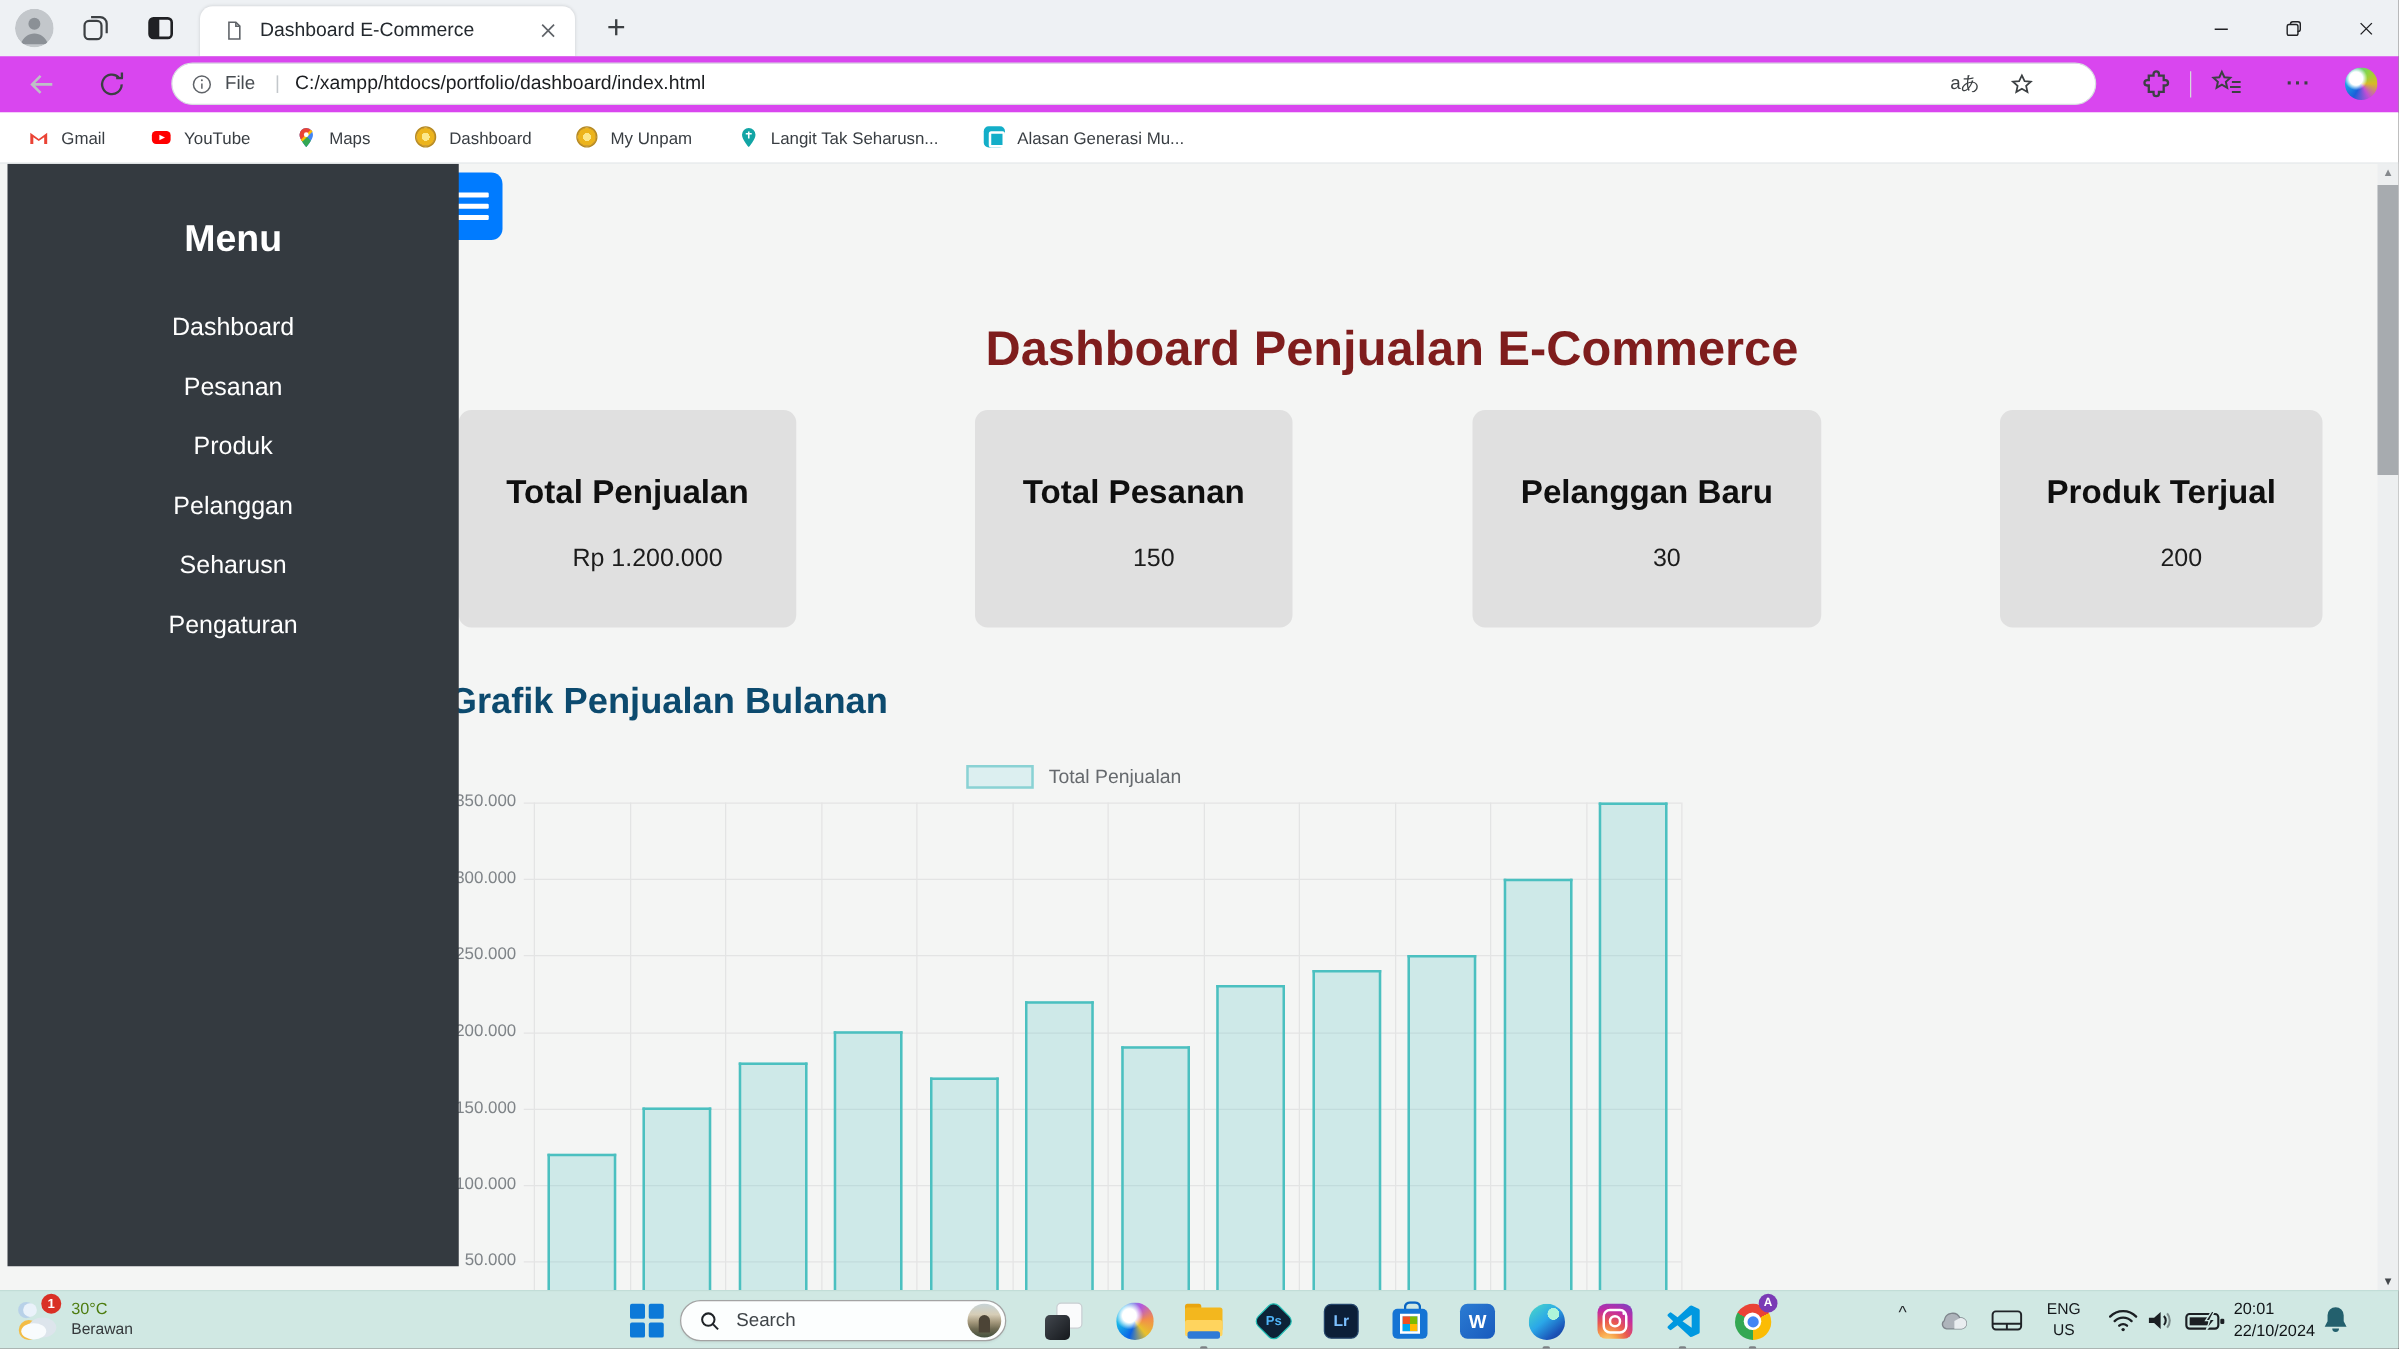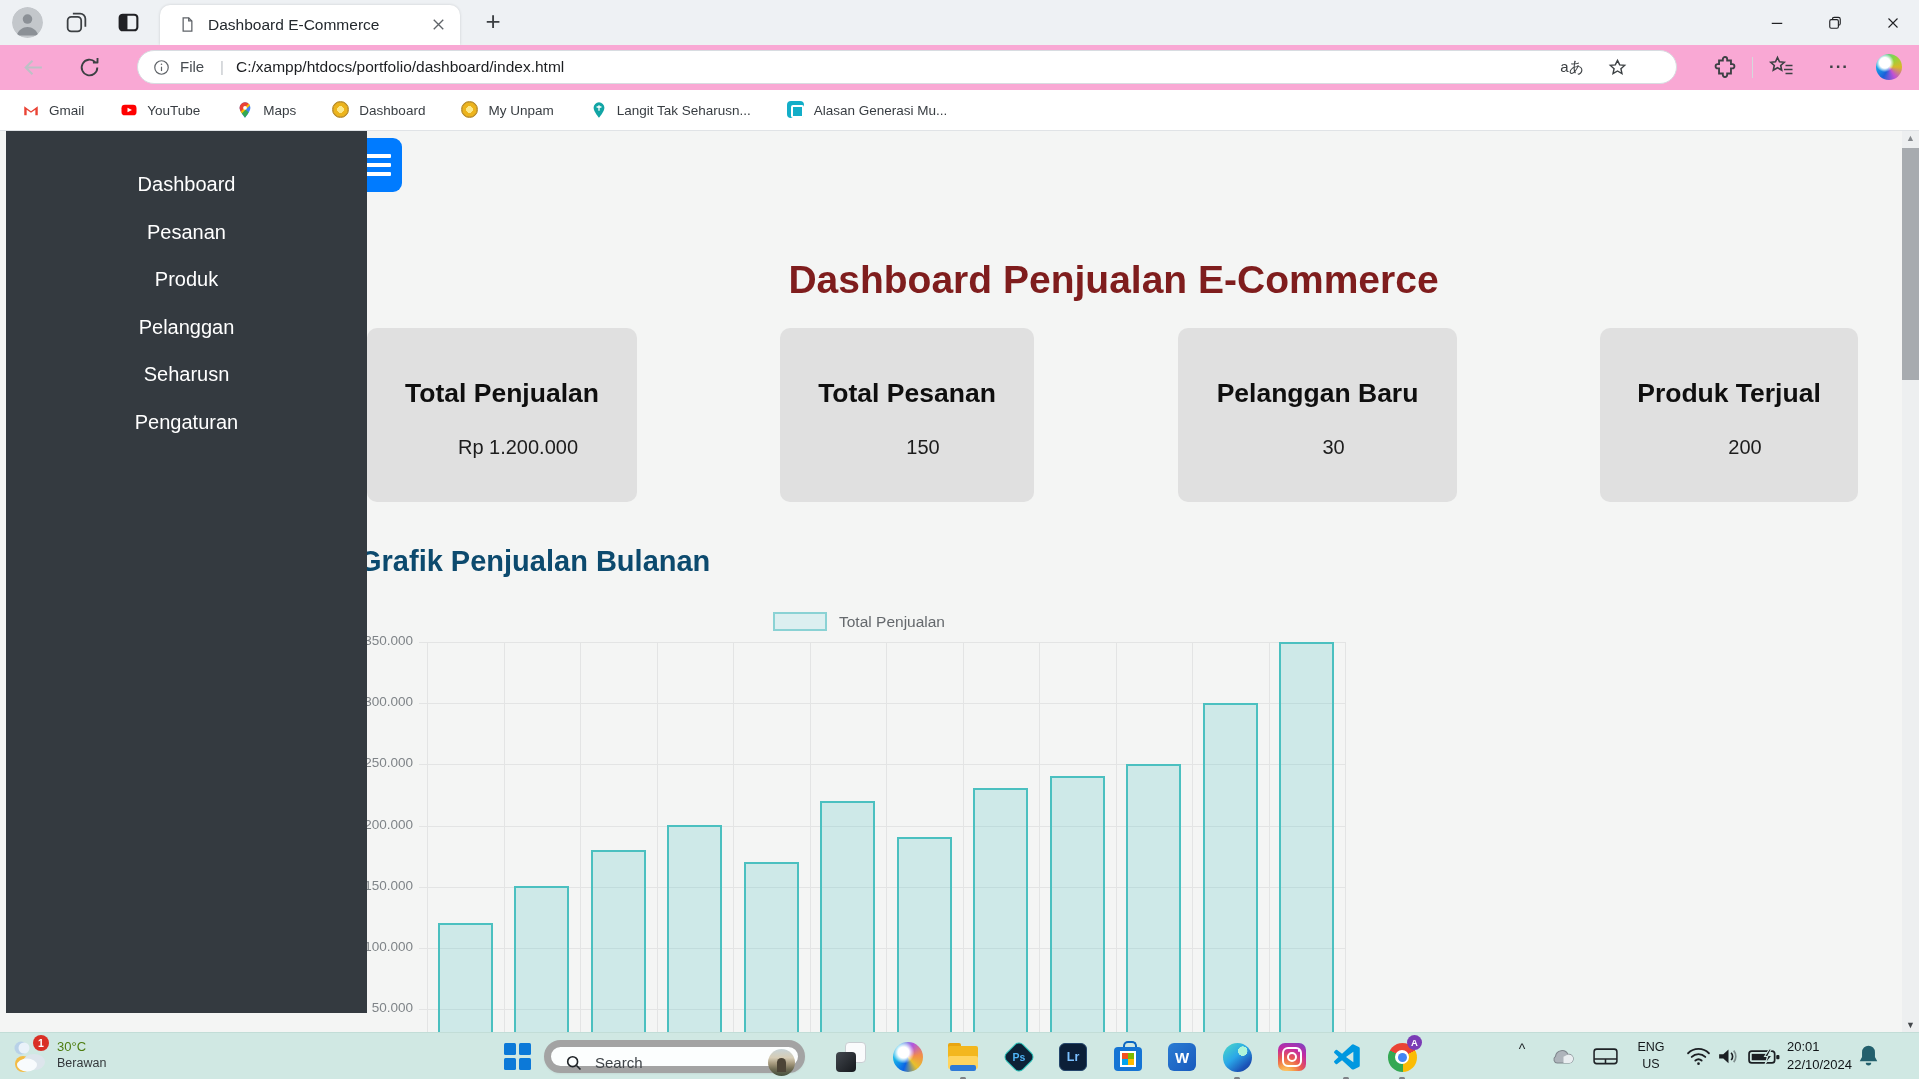--- a/index.html
+++ b/index.html
@@ -13,21 +13,21 @@
   .tab{position:absolute;left:160px;top:5px;width:300px;height:40px;background:#fff;
     border-radius:10px 10px 0 0;box-shadow:0 0 3px rgba(0,0,0,.15);}
   .tab .pageic{position:absolute;left:18px;top:10px;width:19px;height:19px;}
   .tab .tabtitle{position:absolute;left:48px;top:0;line-height:40px;font-size:15.5px;color:#24292e;white-space:nowrap;}
   .tab .tabclose{position:absolute;right:12px;top:10px;width:19px;height:19px;}
   .newtab{position:absolute;left:478px;top:0;width:30px;height:45px;text-align:center;
     line-height:43px;font-size:26px;color:#3c4043;font-weight:300;}
   .winctl{position:absolute;top:0;width:46px;height:45px;display:flex;align-items:center;justify-content:center;}
   .winctl svg{width:18px;height:18px;}
   
-  .toolbar{position:absolute;left:0;top:45px;width:1919px;height:45px;background:#f9a8d4;}
+  .toolbar{position:absolute;left:0;top:45px;width:1919px;height:45px;background:#d946ef;}
   .navbtn{position:absolute;top:10px;width:25px;height:25px;}
   .addrbar{position:absolute;left:137px;top:5px;width:1540px;height:34px;background:#fff;
     border:1px solid #d8dce1;border-radius:18px;box-sizing:border-box;}
   .addrbar .info{position:absolute;left:14px;top:7px;width:19px;height:19px;}
   .addrbar .sitelabel{position:absolute;left:42px;top:0;line-height:32px;font-size:15px;color:#474c51;}
   .addrbar .sep{position:absolute;left:82px;top:0;line-height:31px;font-size:15px;color:#c3c7cb;}
   .addrbar .url{position:absolute;left:98px;top:0;line-height:32px;font-size:15.5px;color:#1c1e21;white-space:nowrap;}
   .addrbar .translate{position:absolute;right:92px;top:0;line-height:32px;font-size:15px;color:#3c4043;}
   .addrbar .favstar{position:absolute;right:48px;top:6px;width:21px;height:21px;}
   .tbright{position:absolute;top:9px;width:26px;height:26px;}
@@ -83,21 +83,21 @@
   .taskbar{position:absolute;left:0;top:1032px;width:1919px;height:47px;background:#d0e8e3;border-top:1px solid #c2ddd7;box-sizing:border-box;}
   .weathericon{position:absolute;left:10px;top:3px;width:40px;height:40px;}
   .weatherbadge{position:absolute;left:33px;top:2px;width:16px;height:16px;border-radius:50%;background:#d93025;
     color:#fff;font-size:10.5px;font-weight:bold;text-align:center;line-height:16px;z-index:2;}
   .wtemp{position:absolute;left:57px;top:6px;font-size:13px;color:#4d7c0f;}
   .wcond{position:absolute;left:57px;top:23px;font-size:12.5px;color:#34383b;}
   .startgrid{position:absolute;left:504px;top:10px;width:27px;height:27px;display:grid;
     grid-template-columns:12px 12px;grid-template-rows:12px 12px;gap:2.5px;}
   .startgrid i{background:#0c79d8;border-radius:1.5px;}
   .searchpill{position:absolute;left:544px;top:7px;width:261px;height:33px;background:#fcfefe;
-    border:7px solid #a3a3a3;border-radius:17px;box-sizing:border-box;box-shadow:0 1px 2px rgba(0,0,0,.06);}
+    border:1px solid #a3a3a3;border-radius:17px;box-sizing:border-box;box-shadow:0 1px 2px rgba(0,0,0,.06);}
   .searchpill .q{position:absolute;left:14px;top:7px;width:18px;height:18px;}
   .searchpill .stext{position:absolute;left:44px;top:0;line-height:31px;font-size:15px;color:#3f4448;}
   .bingthumb{position:absolute;right:3px;top:2px;width:27px;height:27px;border-radius:50%;overflow:hidden;
     background:linear-gradient(180deg,#c7d3d6 0%,#d6cdb6 32%,#a3977b 55%,#6e6a52 75%,#44503d 100%);}
   .bingthumb::before{content:"";position:absolute;left:9px;top:9px;width:9px;height:14px;border-radius:5px 5px 0 0;background:#4c4436;}
   .app{position:absolute;top:4px;width:40px;height:40px;}
   .appdot{position:absolute;left:17px;top:40px;width:6px;height:3px;border-radius:2px;background:#7d8286;}
   .appbadge{position:absolute;right:0px;top:-2px;width:15px;height:15px;border-radius:50%;background:#7a3bb5;
     color:#fff;font-size:9.5px;font-weight:bold;text-align:center;line-height:15px;z-index:3;}
   .taskview{position:relative;display:block;width:30px;height:30px;margin:5px;}
@@ -367,20 +367,21 @@
         <div class="bar" style="left: 820.25px; width: 55px; top: 669.72px; height: 231.28px;"></div>
         <div class="bar" style="left: 896.75px; width: 55px; top: 706.44px; height: 194.56px;"></div>
         <div class="bar" style="left: 973.25px; width: 55px; top: 657.48px; height: 243.52px;"></div>
         <div class="bar" style="left: 1049.75px; width: 55px; top: 645.24px; height: 255.76px;"></div>
         <div class="bar" style="left: 1126.25px; width: 55px; top: 633px; height: 268px;"></div>
         <div class="bar" style="left: 1202.75px; width: 55px; top: 571.8px; height: 329.2px;"></div>
         <div class="bar" style="left: 1279.25px; width: 55px; top: 510.6px; height: 390.4px;"></div>
       </div>
 
     <div class="sidebar">
+      <div class="menutitle">Menu</div>
       <ul id="sidebar-items">
           <li>Dashboard</li>
           <li>Pesanan</li>
           <li>Produk</li>
           <li>Pelanggan</li>
           <li>Seharusn</li>
           <li>Pengaturan</li>
         </ul>
     </div>
     <div class="hamburger">

